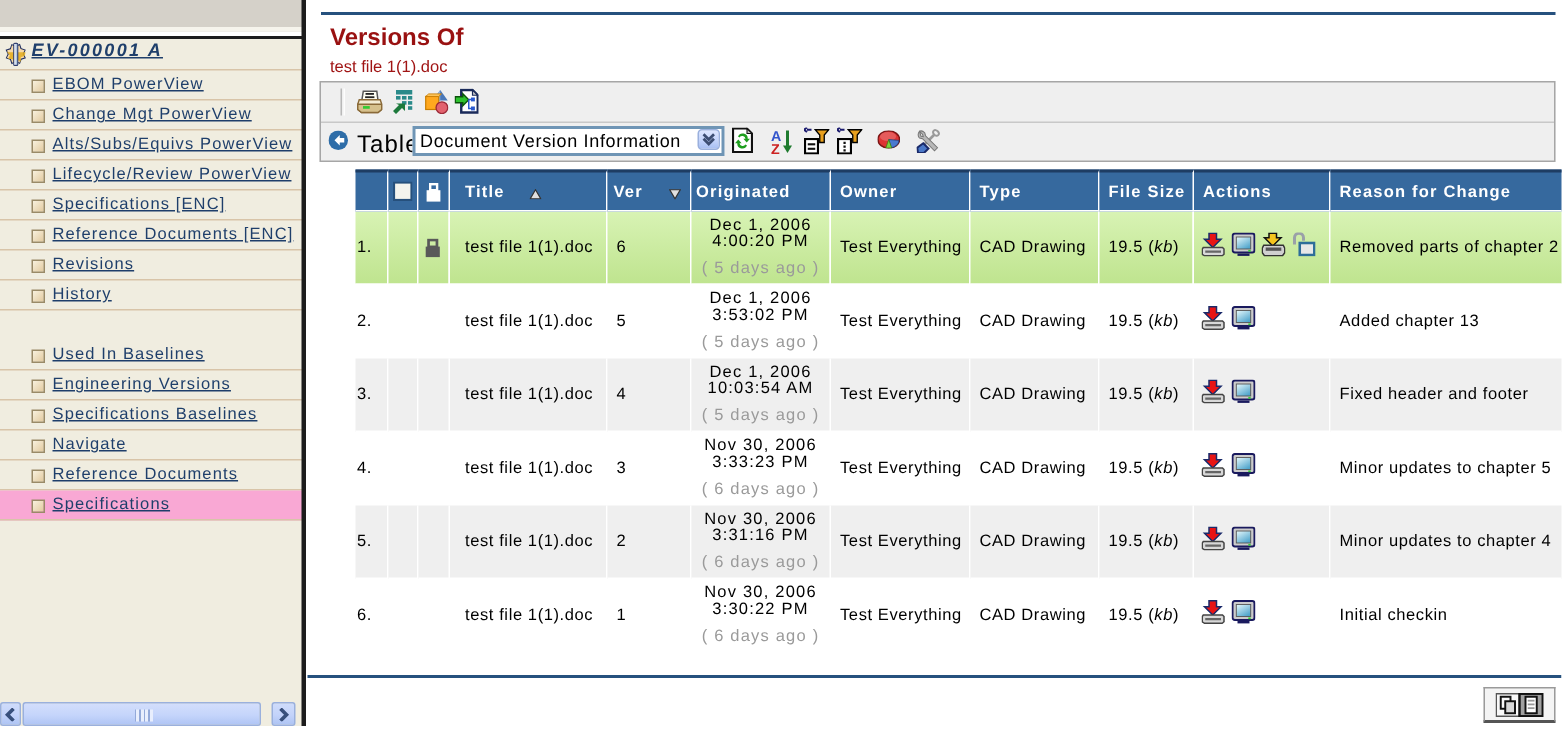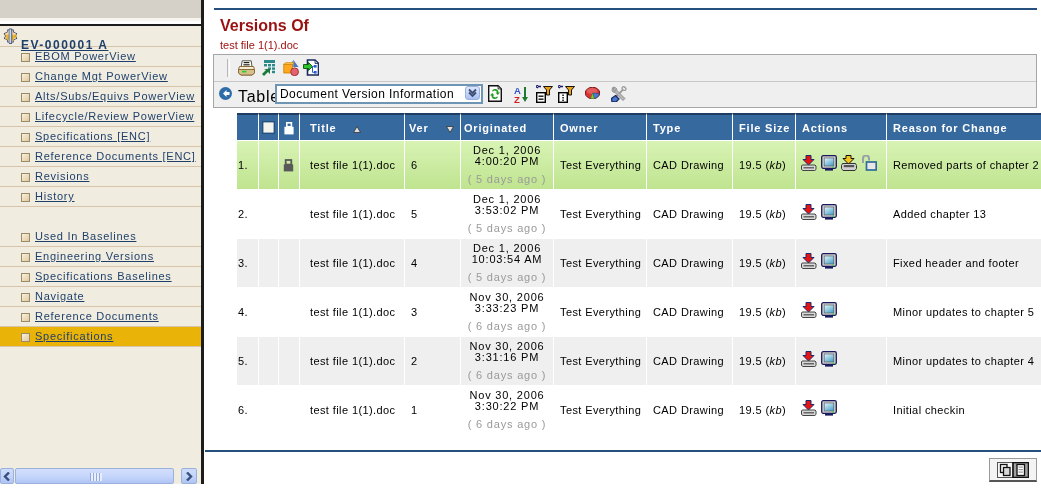--- a/index.html
+++ b/index.html
@@ -11,23 +11,23 @@
 
 #topgray { left:0; top:0; width:202px; height:21px; background:#d5d1c9; border-bottom:3px solid #f6f4ec; }
 #hblack { left:0; top:24px; width:204px; height:3px; background:#1c1c1c; }
 #vblack { left:201px; top:0; width:3px; height:484px; background:#1c1c1c; }
 #sidebar { left:0; top:26px; width:202px; height:458px; background:#f0ede0; }
 .sbitem { position:absolute; left:0; width:202px; height:20px; border-bottom:1px solid #d8c4a8; }
 .sbitem .blt { position:absolute; left:21px; top:6px; width:9px; height:9px;
   border:1px solid #9a8a67; background:linear-gradient(135deg,#f8f1de 0%,#e2c99e 100%); }
 .sbitem a, #sbhead a { color:#1f3f6b; }
 .sbitem a { position:absolute; left:35px; top:3px; font-size:11px; letter-spacing:0.75px; text-decoration:underline; }
-.sbsel { background:#eab308;padding-left:33px; }
+.sbsel { background:#f9a8d4;padding-left:33px; }
 #sbhead { position:absolute; left:0; top:0; width:202px; height:21px; border-bottom:1px solid #d8c4a8; }
-#sbhead a { position:absolute; left:21px; top:12px; font-size:12px; font-weight:bold; letter-spacing:1.5px; text-decoration:underline; }
+#sbhead a { position:absolute; left:21px; top:0; font-size:12px; font-weight:bold; letter-spacing:1.5px; text-decoration:underline;font-style:italic; }
 #gear { position:absolute; left:3px; top:2px; }
 
 
 #sbscroll { left:0; top:468px; width:197px; height:16px; }
 .scrbtn { position:absolute; top:0; width:14px; height:16px; border:1px solid #9ab0dd; border-radius:2px;
   background:linear-gradient(180deg,#cfdcfb 0%,#c3d3fa 55%,#aec4f4 100%); }
 .scrbtn svg { display:block; margin:3px auto 0; }
 #scrthumb { position:absolute; left:15px; top:0; width:159px; height:16px; border:1px solid #9ab0dd; border-radius:2px;
   background:linear-gradient(180deg,#d3defc 0%,#c5d5fb 55%,#b0c5f5 100%); }
 #scrthumb .grip { position:absolute; left:74px; top:4px; width:12px; height:8px;

